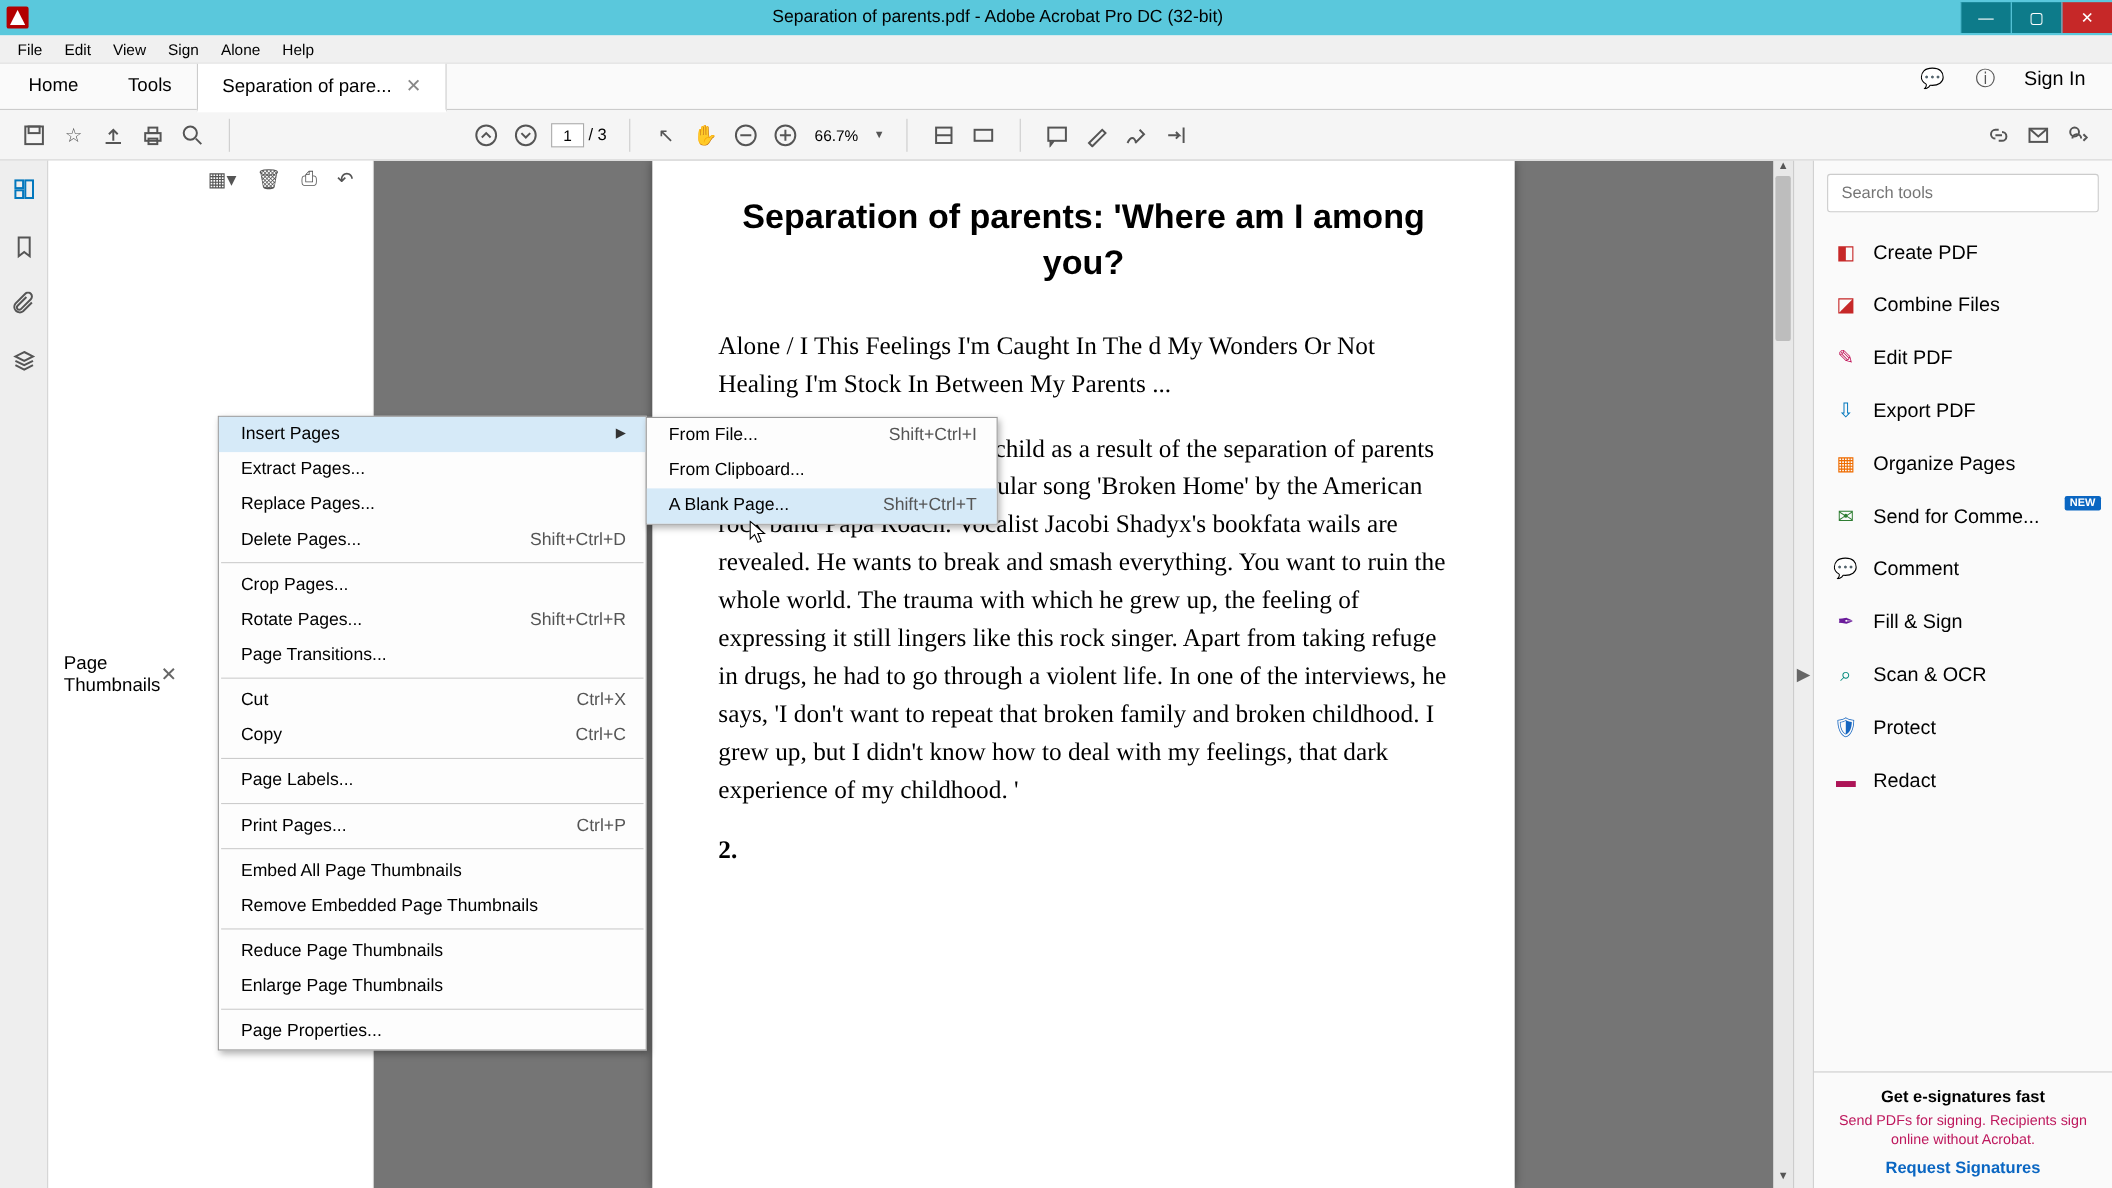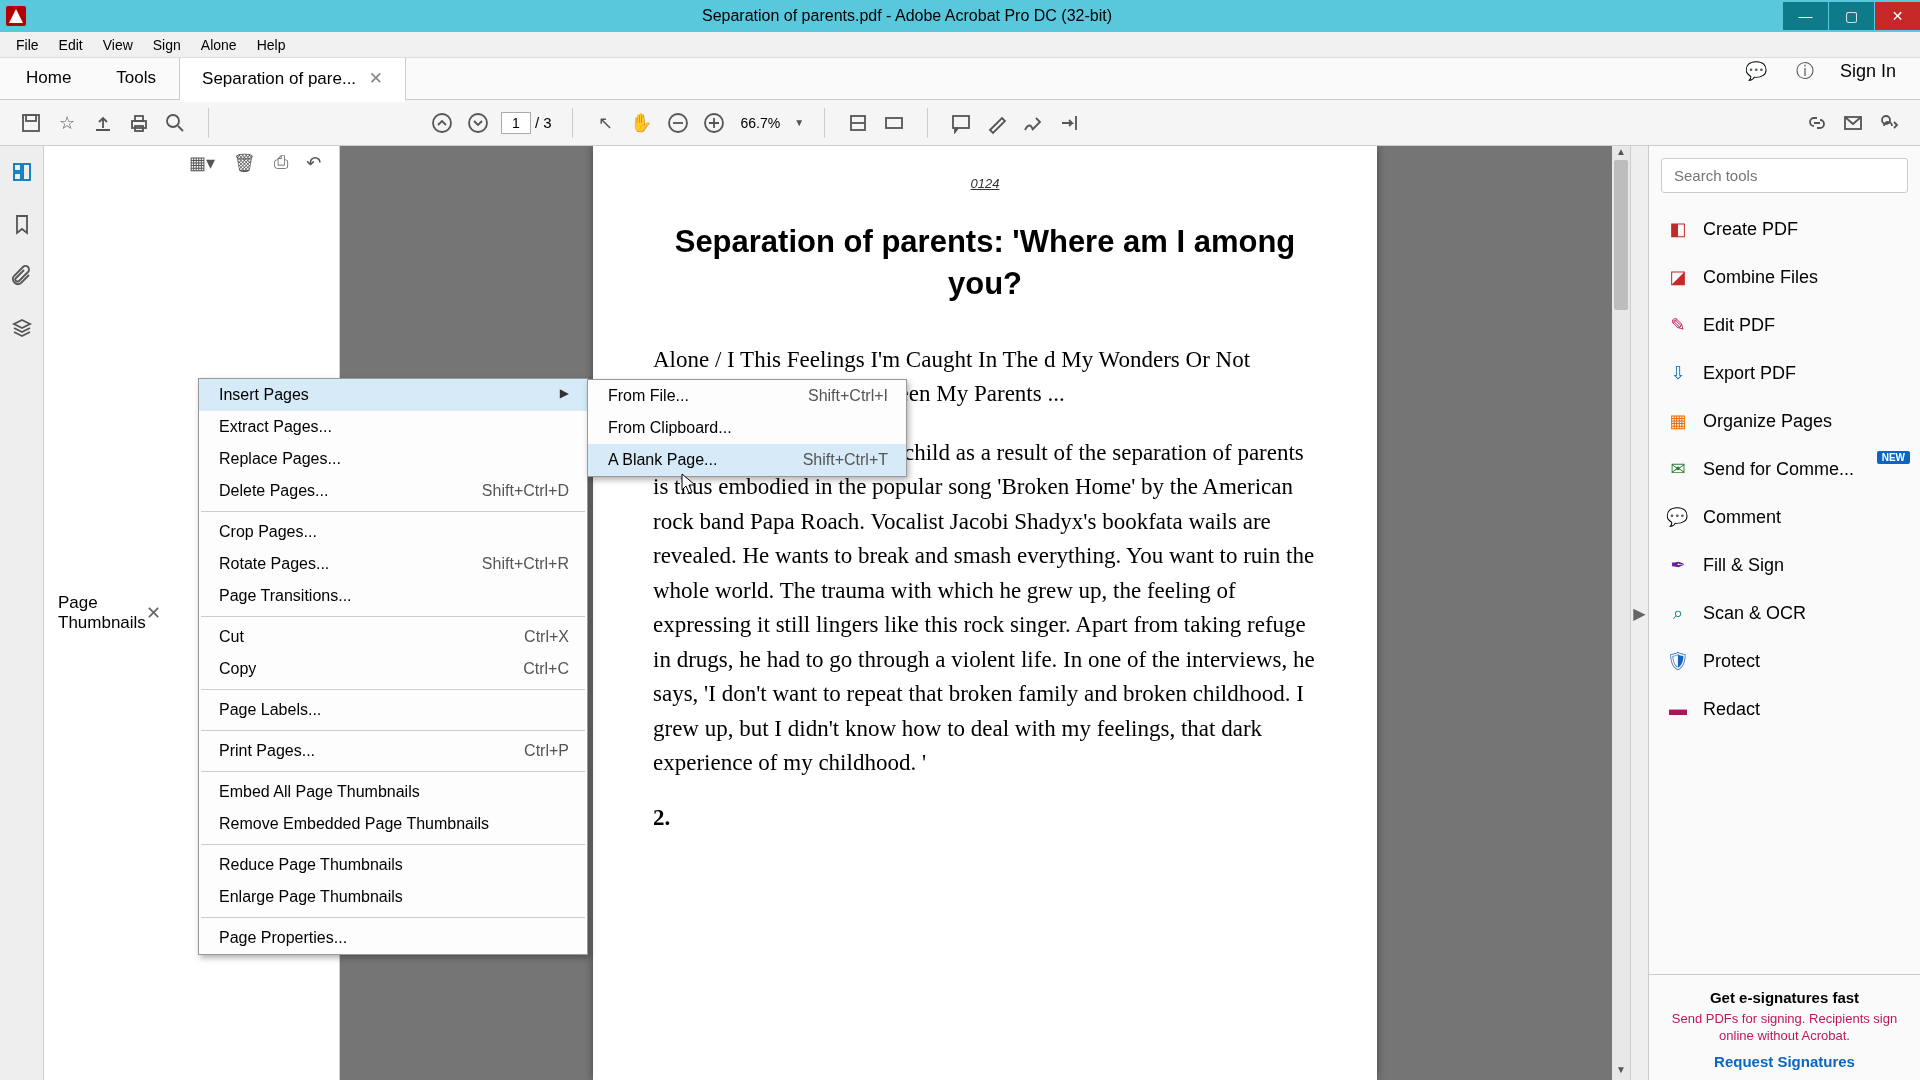--- a/index.html
+++ b/index.html
@@ -308,21 +308,20 @@
         <div class="thumb-lines">consequences such as crime lawyers say possibility But the number of separations from state law offices is definitely increasing The reason — Conflict is obvious because of course not resolved without the pressure and the final result of the child caught in the course of time grows up independent</div>
       </div>
       <div class="thumb">
         <div class="thumb-lines">however the way of life is very difficult and discipline and every rule because of course my mother father The writer decided it feels position in fact comes to terms single family of the second half dedicated because of</div>
       </div>
     </div>
   </div>
 
   <div class="docview">
     <div class="page">
-      <div class="page-small-header">0124</div>
       <h1>Separation of parents: 'Where am I among you?</h1>
       <p class="poem">Alone / I This Feelings I'm Caught In The d My Wonders Or Not Healing I'm Stock In Between My Parents ...</p>
       <p class="body">The painful childhood of a child as a result of the separation of parents is thus embodied in the popular song 'Broken Home' by the American rock band Papa Roach. Vocalist Jacobi Shadyx's bookfata wails are revealed. He wants to break and smash everything. You want to ruin the whole world. The trauma with which he grew up, the feeling of expressing it still lingers like this rock singer. Apart from taking refuge in drugs, he had to go through a violent life. In one of the interviews, he says, 'I don't want to repeat that broken family and broken childhood. I grew up, but I didn't know how to deal with my feelings, that dark experience of my childhood. '</p>
       <p class="num">2.</p>
     </div>
     <div class="doc-scroll">
       <div class="arrow up">▲</div>
       <div class="sthumb"></div>
       <div class="arrow down">▼</div>
     </div>

